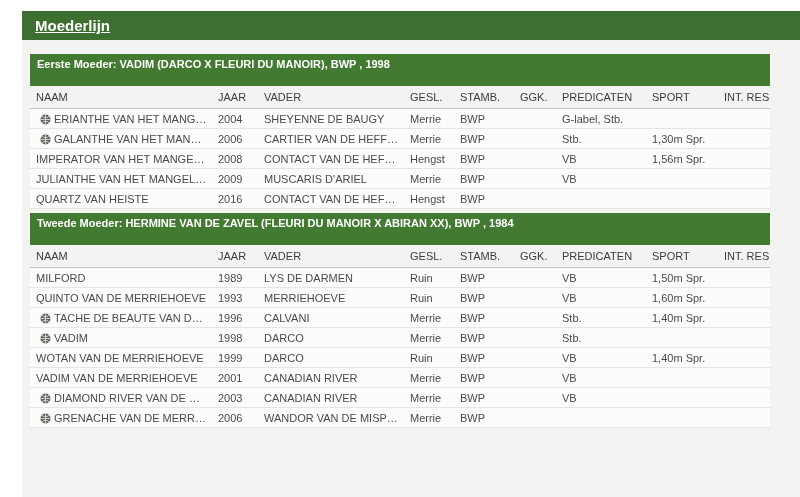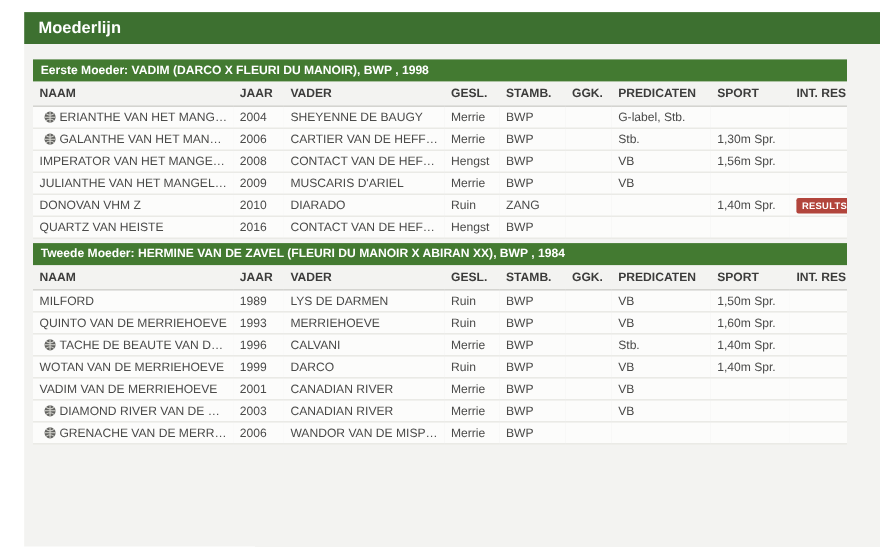--- a/index.html
+++ b/index.html
@@ -3,37 +3,37 @@
 <meta charset="utf-8">
 <style>
   * { margin:0; padding:0; box-sizing:border-box; }
   html,body { width:800px; height:497px; overflow:hidden; background:#ffffff;
               font-family:"Liberation Sans","DejaVu Sans",sans-serif; }
 
   .page { width:800px; height:497px; position:relative; background:#ffffff; }
 
   .title-bar { position:absolute; left:22px; top:11px; right:0; height:29px;
                background:#3d7030; color:#ffffff; display:flex; align-items:center;
-               padding-left:13px; font-size:15px; font-weight:600; }
+               padding-left:13px; font-size:15px; font-weight:600;text-decoration:underline; }
 
   .panel { position:absolute; left:22px; top:40px; right:0; bottom:0;
            background:#f3f3f1; padding:14px 30px 0 8px; }
 
   .section + .section { margin-top:4px; }
 
-  .section-bar { width:740px; height:20px; line-height:20px; background:#437a31;
+  .section-bar { width:740px; height:32px; line-height:20px; background:#437a31;
                  color:#ffffff; font-size:11px; font-weight:bold; padding-left:7px;
                  white-space:nowrap; overflow:hidden; }
 
   table.horse-table { width:740px; border-collapse:collapse; table-layout:fixed; }
   col.c-naam  { width:182px; } col.c-jaar { width:46px; }  col.c-vader { width:146px; }
   col.c-gesl  { width:50px; }  col.c-stamb{ width:60px; }  col.c-ggk   { width:42px; }
   col.c-pred  { width:90px; }  col.c-sport{ width:72px; }  col.c-intres{ width:52px; }
 
-  thead th { text-align:left; font-size:11px; font-weight:bold; color:#3c3c3b;
+  thead th { text-align:left; font-size:11px; font-weight:normal; color:#3c3c3b;
              padding:5px 4px 5px 6px; border-bottom:1px solid #c6c6c2;
              white-space:nowrap; overflow:hidden; }
 
   tbody td { font-size:11px; color:#4a4a49; background:#fcfcfb;
              border-bottom:1px solid #e5e5e2; padding:0 4px 0 6px; height:20px;
              white-space:nowrap; overflow:hidden; text-overflow:ellipsis; }
 
   .name-cell { cursor:pointer; }
   .row-icon { display:inline-block; width:11px; height:11px; vertical-align:-2px;
               margin:0 3px 0 4px; }
@@ -123,31 +123,20 @@
                 <td>2009</td>
                 <td>MUSCARIS D'ARIEL</td>
                 <td>Merrie</td>
                 <td>BWP</td>
                 <td></td>
                 <td>VB</td>
                 <td></td>
                 <td></td>
               </tr>
               <tr>
-                <td class="name-cell"><span>DONOVAN VHM Z</span></td>
-                <td>2010</td>
-                <td>DIARADO</td>
-                <td>Ruin</td>
-                <td>ZANG</td>
-                <td></td>
-                <td></td>
-                <td>1,40m Spr.</td>
-                <td><span class="results-badge">RESULTS</span></td>
-              </tr>
-              <tr>
                 <td class="name-cell"><span>QUARTZ VAN HEISTE</span></td>
                 <td>2016</td>
                 <td>CONTACT VAN DE HEFFINCK</td>
                 <td>Hengst</td>
                 <td>BWP</td>
                 <td></td>
                 <td></td>
                 <td></td>
                 <td></td>
               </tr>
@@ -213,20 +202,34 @@
                 <td>1996</td>
                 <td>CALVANI</td>
                 <td>Merrie</td>
                 <td>BWP</td>
                 <td></td>
                 <td>Stb.</td>
                 <td>1,40m Spr.</td>
                 <td></td>
               </tr>
               <tr>
+                <td class="name-cell"><span class="row-icon"><svg viewBox="0 0 12 12" width="11" height="11">
+                      <circle cx="6" cy="6" r="5.5" fill="#62625f"></circle>
+                      <path d="M6 .5v11M.5 6h11M2 2.5c2.5 2 5.5 2 8 0M2 9.5c2.5-2 5.5-2 8 0" stroke="#d9d9d4" stroke-width="1" fill="none"></path>
+                    </svg></span><span>VADIM</span></td>
+                <td>1998</td>
+                <td>DARCO</td>
+                <td>Merrie</td>
+                <td>BWP</td>
+                <td></td>
+                <td>Stb.</td>
+                <td></td>
+                <td></td>
+              </tr>
+              <tr>
                 <td class="name-cell"><span>WOTAN VAN DE MERRIEHOEVE</span></td>
                 <td>1999</td>
                 <td>DARCO</td>
                 <td>Ruin</td>
                 <td>BWP</td>
                 <td></td>
                 <td>VB</td>
                 <td>1,40m Spr.</td>
                 <td></td>
               </tr>

